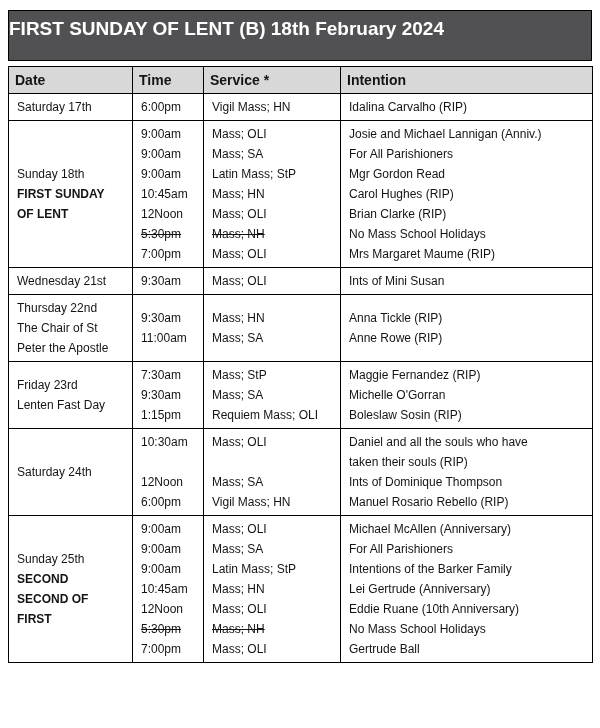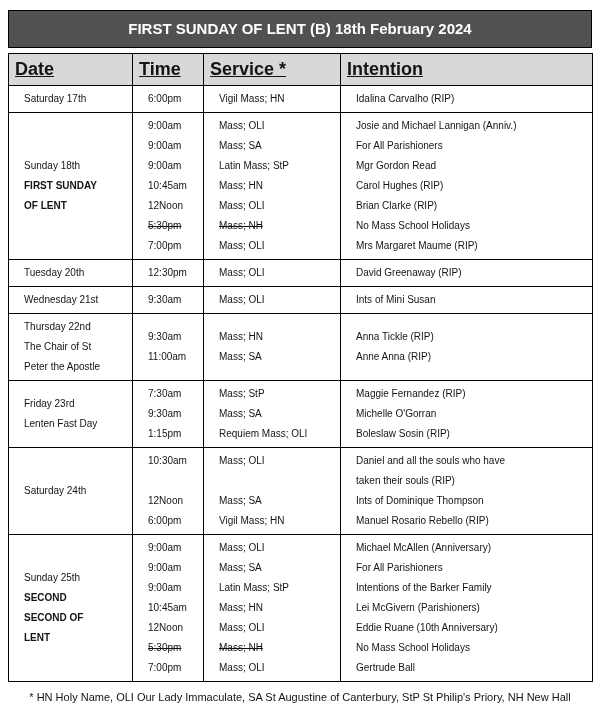--- a/index.html
+++ b/index.html
@@ -20,51 +20,50 @@
   }
   .page {
     width: 600px;
     height: 728px;
     padding: 10px 8px 0 8px;
   }
   .title-bar {
     background: var(--title-bg);
     color: var(--title-text);
     border: 1px solid var(--border);
-    height: 38px;
+    height: 51px;
     line-height: 36px;
-    text-align: center;
+    text-align: left;
     font-weight: bold;
-    font-size: 15px;
+    font-size: 19px;
   }
   table.schedule {
     margin-top: 5px;
     width: 584px;
     border-collapse: collapse;
     table-layout: fixed;
   }
   col.c-date { width: 124px; }
   col.c-time { width: 71px; }
   col.c-service { width: 137px; }
   col.c-intention { width: 252px; }
   th, td {
     border: 1.5px solid var(--border);
     vertical-align: middle;
     text-align: left;
   }
   th {
     background: var(--header-bg);
-    font-size: 18px;
+    font-size: 14px;
     font-weight: bold;
     padding: 5px 4px 5px 6px;
-    text-decoration: underline;
   }
   td {
-    font-size: 10px;
-    padding: 3px 4px 3px 15px;
+    font-size: 12px;
+    padding: 3px 4px 3px 8px;
   }
   .line {
     line-height: 20px;
     white-space: nowrap;
     overflow: hidden;
   }
   .line.bi { font-weight: bold; }
   .line.it { }
   .line.strike { text-decoration: line-through; }
   .footnote {
@@ -141,34 +140,20 @@
             <div class="line">For All Parishioners</div>
             <div class="line">Mgr Gordon Read</div>
             <div class="line">Carol Hughes (RIP)</div>
             <div class="line">Brian Clarke (RIP)</div>
             <div class="line">No Mass School Holidays</div>
             <div class="line">Mrs Margaret Maume (RIP)</div>
           </td>
         </tr>
         <tr>
           <td>
-            <div class="line">Tuesday 20th</div>
-          </td>
-          <td>
-            <div class="line">12:30pm</div>
-          </td>
-          <td>
-            <div class="line">Mass; OLI</div>
-          </td>
-          <td>
-            <div class="line">David Greenaway (RIP)</div>
-          </td>
-        </tr>
-        <tr>
-          <td>
             <div class="line">Wednesday 21st</div>
           </td>
           <td>
             <div class="line">9:30am</div>
           </td>
           <td>
             <div class="line">Mass; OLI</div>
           </td>
           <td>
             <div class="line">Ints of Mini Susan</div>
@@ -183,21 +168,21 @@
           <td>
             <div class="line">9:30am</div>
             <div class="line">11:00am</div>
           </td>
           <td>
             <div class="line">Mass; HN</div>
             <div class="line">Mass; SA</div>
           </td>
           <td>
             <div class="line">Anna Tickle (RIP)</div>
-            <div class="line">Anne Anna (RIP)</div>
+            <div class="line">Anne Rowe (RIP)</div>
           </td>
         </tr>
         <tr>
           <td>
             <div class="line">Friday 23rd</div>
             <div class="line it">Lenten Fast Day</div>
           </td>
           <td>
             <div class="line">7:30am</div>
             <div class="line">9:30am</div>
@@ -235,21 +220,21 @@
             <div class="line">taken their souls (RIP)</div>
             <div class="line">Ints of Dominique Thompson</div>
             <div class="line">Manuel Rosario Rebello (RIP)</div>
           </td>
         </tr>
         <tr>
           <td>
             <div class="line">Sunday 25th</div>
             <div class="line bi">SECOND</div>
             <div class="line bi">SECOND OF</div>
-            <div class="line bi">LENT</div>
+            <div class="line bi">FIRST</div>
           </td>
           <td>
             <div class="line">9:00am</div>
             <div class="line">9:00am</div>
             <div class="line">9:00am</div>
             <div class="line">10:45am</div>
             <div class="line">12Noon</div>
             <div class="line strike">5:30pm</div>
             <div class="line">7:00pm</div>
           </td>
@@ -259,24 +244,23 @@
             <div class="line">Latin Mass; StP</div>
             <div class="line">Mass; HN</div>
             <div class="line">Mass; OLI</div>
             <div class="line strike">Mass; NH</div>
             <div class="line">Mass; OLI</div>
           </td>
           <td>
             <div class="line">Michael McAllen (Anniversary)</div>
             <div class="line">For All Parishioners</div>
             <div class="line">Intentions of the Barker Family</div>
-            <div class="line">Lei McGivern (Parishioners)</div>
+            <div class="line">Lei Gertrude (Anniversary)</div>
             <div class="line">Eddie Ruane (10th Anniversary)</div>
             <div class="line">No Mass School Holidays</div>
             <div class="line">Gertrude Ball</div>
           </td>
         </tr>
       </tbody>
   </table>
 
-  <div class="footnote">* HN Holy Name, OLI Our Lady Immaculate, SA St Augustine of Canterbury, StP St Philip's Priory, NH New Hall</div>
 
 </div>
 
 </body></html>

